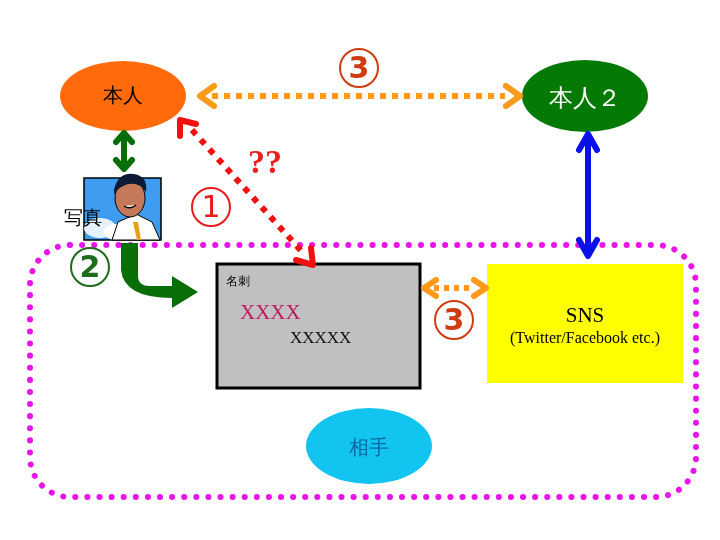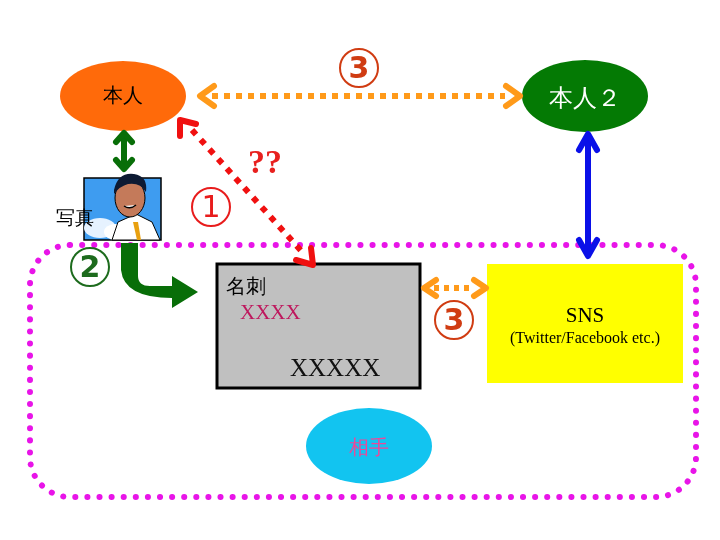--- a/index.html
+++ b/index.html
@@ -3,25 +3,25 @@
   <meta charset="utf-8">
   <style>
     html, body { margin: 0; padding: 0; background: #ffffff; }
     #stage { position: relative; width: 720px; height: 540px; overflow: hidden; background: #ffffff; }
     svg#diagram { position: absolute; left: 0; top: 0; width: 720px; height: 540px; }
     .jp { font-family: Liberation Serif, serif; }
     .serif { font-family: "Liberation Serif", "DejaVu Serif", serif; }
     .node-label { position: absolute; text-align: center; white-space: nowrap; }
     #self-label { left: 60px; top: 82px; width: 126px; font-size: 20px; color: #000; }
     #self2-label { left: 522px; top: 82px; width: 126px; font-size: 24px; color: #ffffff; }
-    #partner-label { left: 306px; top: 434px; width: 126px; font-size: 20px; color: #ec4899; }
-    #photo-label { left: 56px; top: 205px; font-size: 19px; color: #000; }
-    #card-title { left: 226px; top: 273px; font-size: 20px; color: #000; }
+    #partner-label { left: 306px; top: 434px; width: 126px; font-size: 20px; color: #0369a1; }
+    #photo-label { left: 64px; top: 205px; font-size: 19px; color: #000; }
+    #card-title { left: 226px; top: 273px; font-size: 12px; color: #000; }
     #card-line1 { left: 240px; top: 300px; font-size: 21px; color: #be185d; }
-    #card-line2 { left: 290px; top: 328px; font-size: 25px; color: #111; margin-top: 26px; }
+    #card-line2 { left: 290px; top: 328px; font-size: 17px; color: #111; }
     #sns-title { left: 487px; top: 303px; width: 196px; font-size: 21px; color: #000; }
     #sns-sub { left: 487px; top: 329px; width: 196px; font-size: 16px; color: #000; }
     #qq { left: 248px; top: 143px; font-size: 34px; font-weight: bold; color: #e8201e; }
     .circ { position: absolute; width: 40px; height: 40px; border-radius: 50%; box-sizing: border-box;
             text-align: center; line-height: 36px; font-size: 30px; font-family: "DejaVu Sans", sans-serif; }
     #num1 { left: 191px; top: 187px; border: 2px solid #e81c1c; color: #e81c1c; font-weight: normal; }
     #num2 { left: 70px; top: 247px; border: 2px solid #1d6b1d; color: #1d6b1d; font-weight: bold; }
     #num3-top { left: 339px; top: 48px; border: 2px solid #d03c12; color: #d03c12; font-weight: bold; }
     #num3-mid { left: 434px; top: 300px; border: 2px solid #d03c12; color: #d03c12; font-weight: bold; }
   </style>

